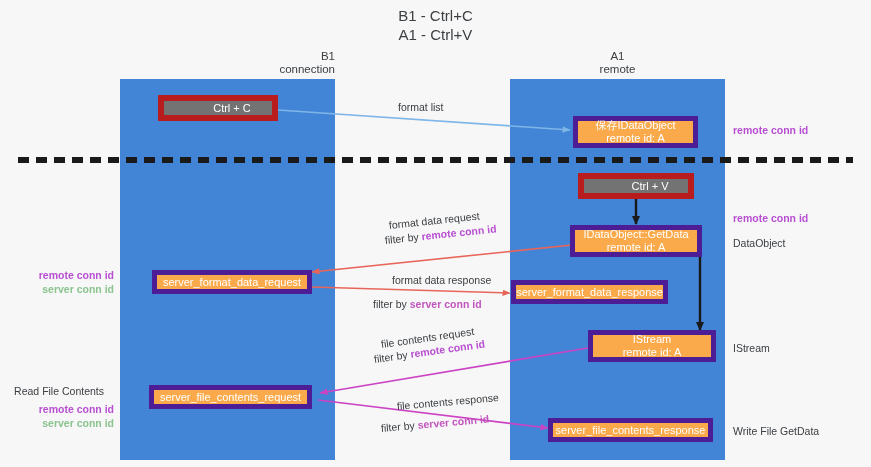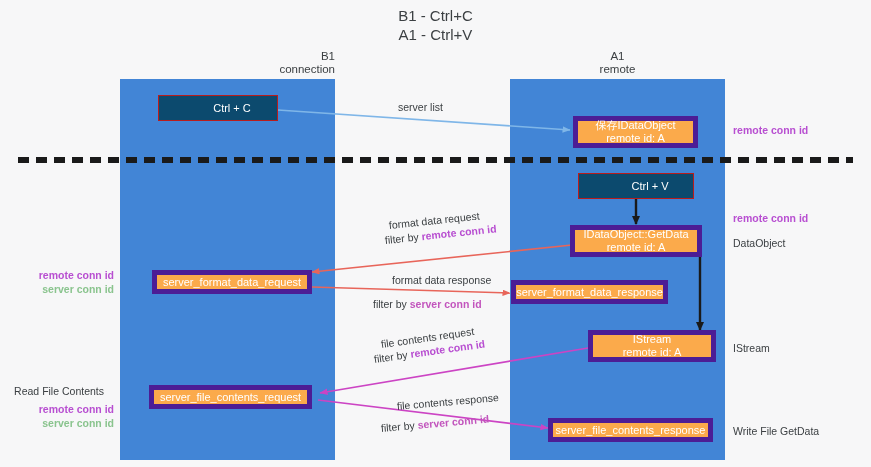--- a/index.html
+++ b/index.html
@@ -26,21 +26,21 @@
     position:absolute;text-align:center;font-size:11.5px;color:#3c4043;
     line-height:13px;
   }
 
   
   .box{
     position:absolute;display:flex;align-items:center;justify-content:center;
     flex-direction:column;text-align:center;color:#ffffff;
     font-size:11px;line-height:13px;box-sizing:border-box;
   }
-  .box.green{background:#0c4a6e;border:1px solid #b91c1c;padding-left:28px;}
+  .box.green{background:#737373;border:6px solid #b91c1c;padding-left:28px;}
   .box.orange{background:#fbaa4b;border:5px solid #4c1d95;}
   .box span{display:block;white-space:nowrap;}
 
   
   .lbl{position:absolute;font-size:10.5px;color:#3c4043;white-space:nowrap;line-height:13px;}
   .lbl .em-remote{color:#b84fd1;font-weight:bold;}
   .lbl .em-server{color:#c255bd;font-weight:bold;}
   .lbl.rot-up{transform-origin:0 50%;}
   .side{position:absolute;font-size:10.5px;white-space:nowrap;line-height:14px;color:#3c4043;}
   .side .remote{color:#b84fd1;font-weight:bold;}
@@ -137,21 +137,21 @@
   </div>
 
   <div class="box orange" style="left:149px;top:385px;width:163px;height:24px;">
     <span>server_file_contents_request</span>
   </div>
 
   <div class="box orange" style="left:548px;top:418px;width:165px;height:24px;">
     <span>server_file_contents_response</span>
   </div>
 
-  <div class="lbl" style="left:398px;top:101px;">server list</div>
+  <div class="lbl" style="left:398px;top:101px;">format list</div>
 
   <div class="lbl rot-up" style="left:389px;top:219px;transform:rotate(-6deg);">format data request</div>
   <div class="lbl rot-up" style="left:385px;top:234px;transform:rotate(-6deg);">
     <span>filter by </span><span class="em-remote">remote conn id</span>
   </div>
 
   <div class="lbl" style="left:392px;top:274px;">format data response</div>
   <div class="lbl" style="left:373px;top:298px;">
     <span>filter by </span><span class="em-server">server conn id</span>
   </div>

